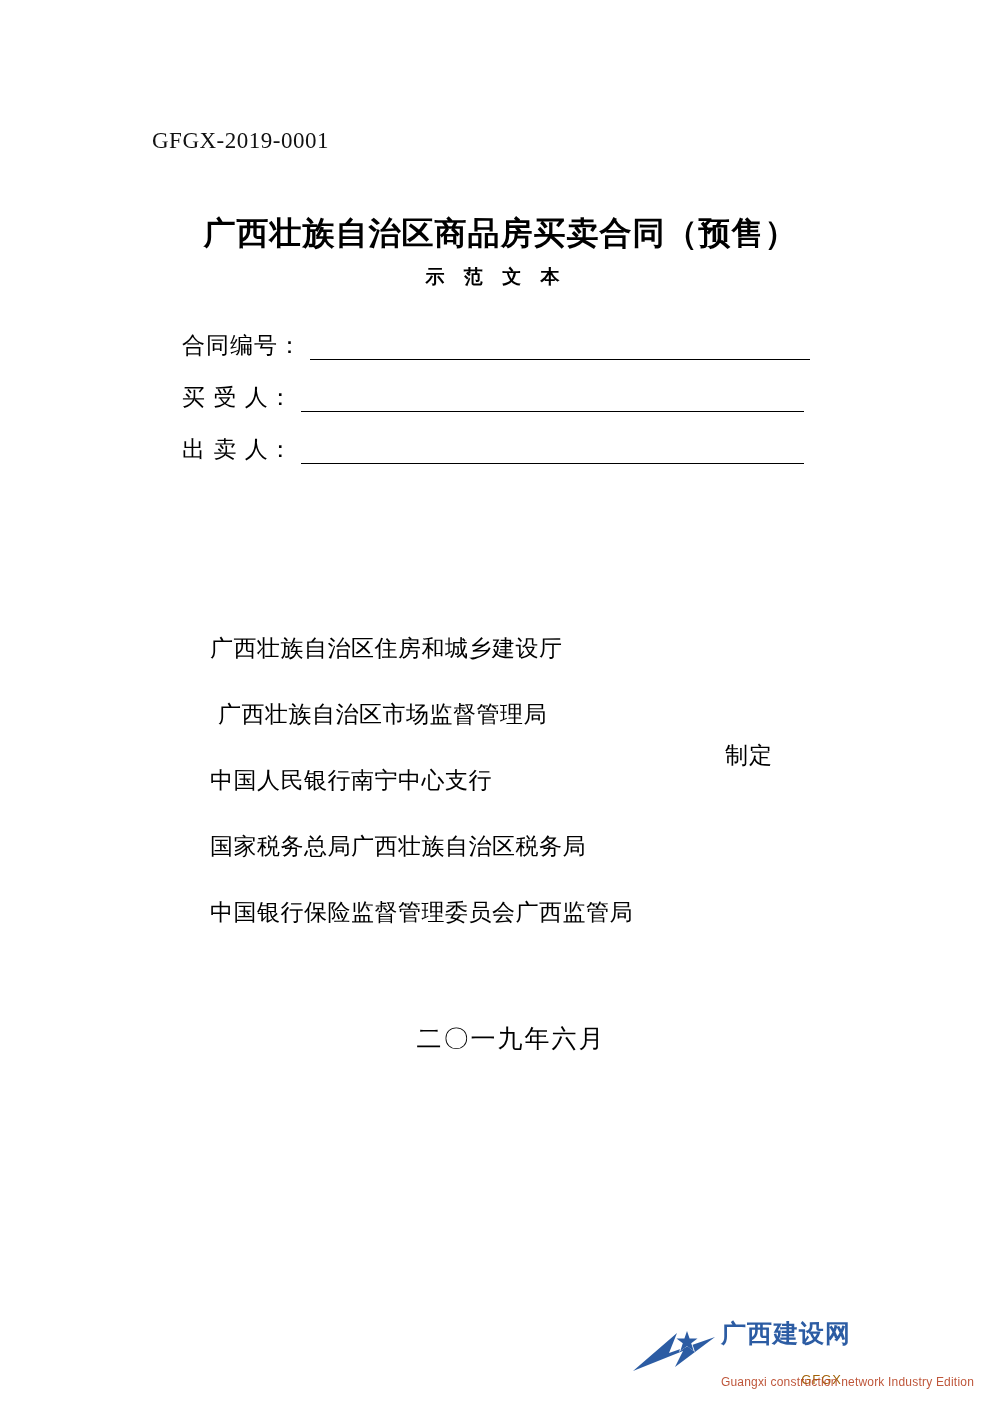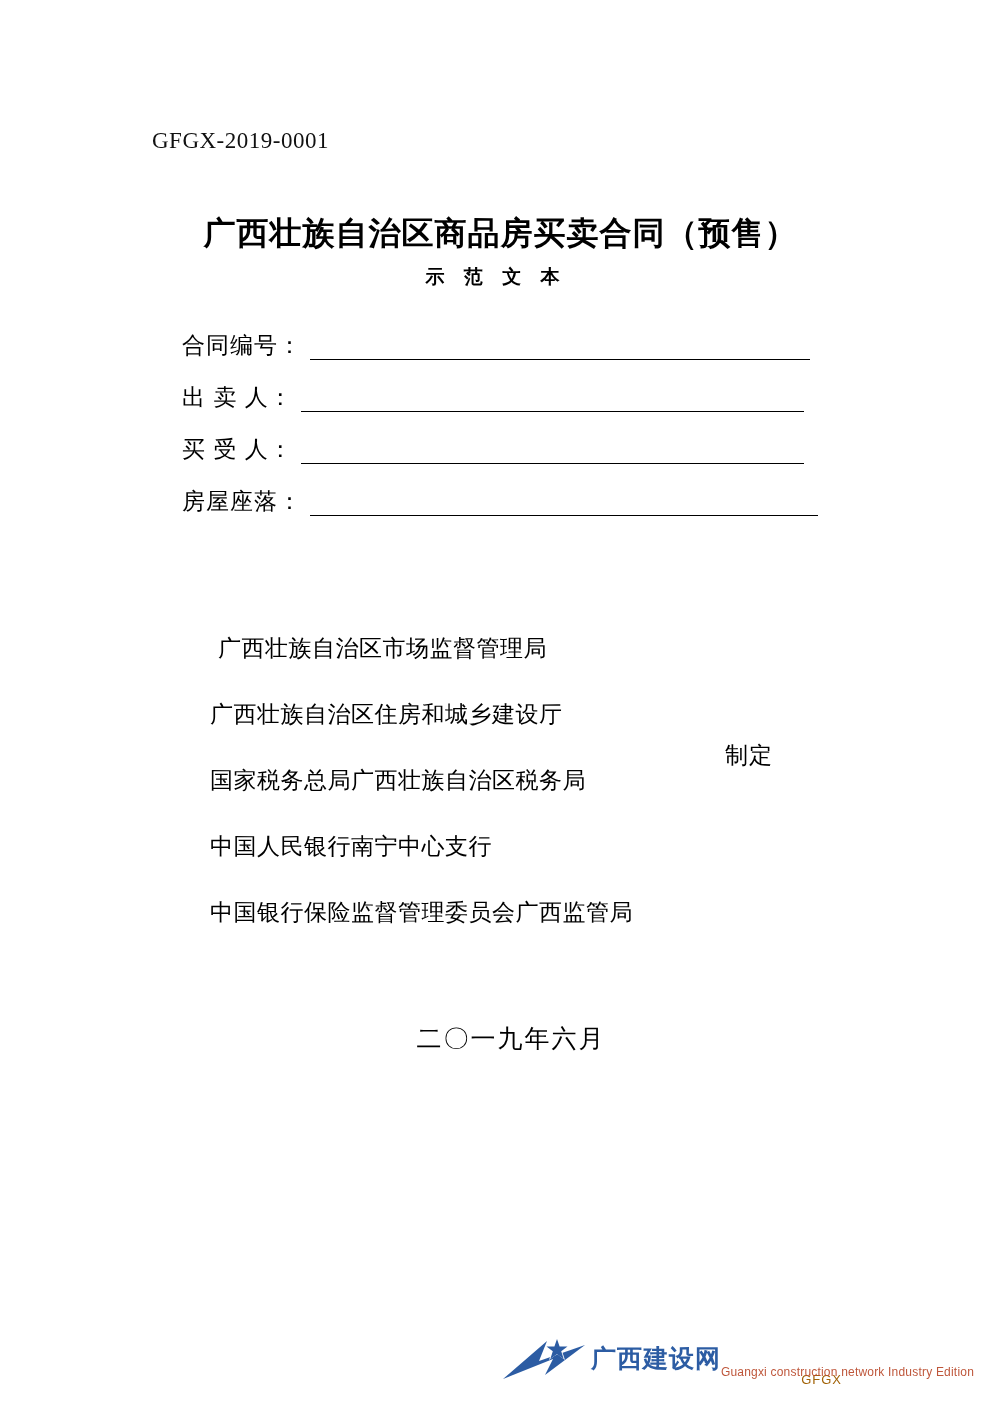--- a/index.html
+++ b/index.html
@@ -124,22 +124,23 @@
   }
   .wm-star {
     width: 86px;
     height: 54px;
     position: relative;
     margin-right: 4px;
   }
   .wm-star svg { display: block; }
   .wm-text {
     display: flex;
-    flex-direction: row;
+    flex-direction: column;
     justify-content: center;
+    gap: 9px;
   }
   .wm-cn {
     font-size: 25px;
     font-weight: bold;
     color: #1b4f9c;
     letter-spacing: 1px;
     line-height: 1.05;
   }
   .wm-en {
     font-size: 12px;
@@ -164,39 +165,35 @@
   <div class="doc-code">GFGX-2019-0001</div>
 
   <div class="title">广西壮族自治区商品房买卖合同（预售）</div>
   <div class="subtitle">示 范 文 本</div>
 
   <div class="fields">
     <div class="field-row f1">
       <span class="field-label">合同编号：</span>
       <span class="field-line"></span>
     </div>
+    <div class="field-row f3">
+      <span class="field-label">买 受 人：</span>
+      <span class="field-line"></span>
+    </div>
     <div class="field-row f2">
       <span class="field-label">出 卖 人：</span>
       <span class="field-line"></span>
     </div>
-    <div class="field-row f3">
-      <span class="field-label">买 受 人：</span>
-      <span class="field-line"></span>
-    </div>
-    <div class="field-row f4">
-      <span class="field-label">房屋座落：</span>
-      <span class="field-line"></span>
-    </div>
   </div>
 
   <div class="issuers">
+    <div class="issuer-line">广西壮族自治区住房和城乡建设厅</div>
     <div class="issuer-line indent">广西壮族自治区市场监督管理局</div>
-    <div class="issuer-line">广西壮族自治区住房和城乡建设厅</div>
+    <div class="issuer-line">中国人民银行南宁中心支行</div>
     <div class="issuer-line">国家税务总局广西壮族自治区税务局</div>
-    <div class="issuer-line">中国人民银行南宁中心支行</div>
     <div class="issuer-line">中国银行保险监督管理委员会广西监管局</div>
   </div>
   <div class="zhiding">制定</div>
 
   <div class="date">二〇一九年六月</div>
 
   <div class="wm-ghost">GFGX</div>
 
   <div class="watermark">
     <div class="wm-star">

